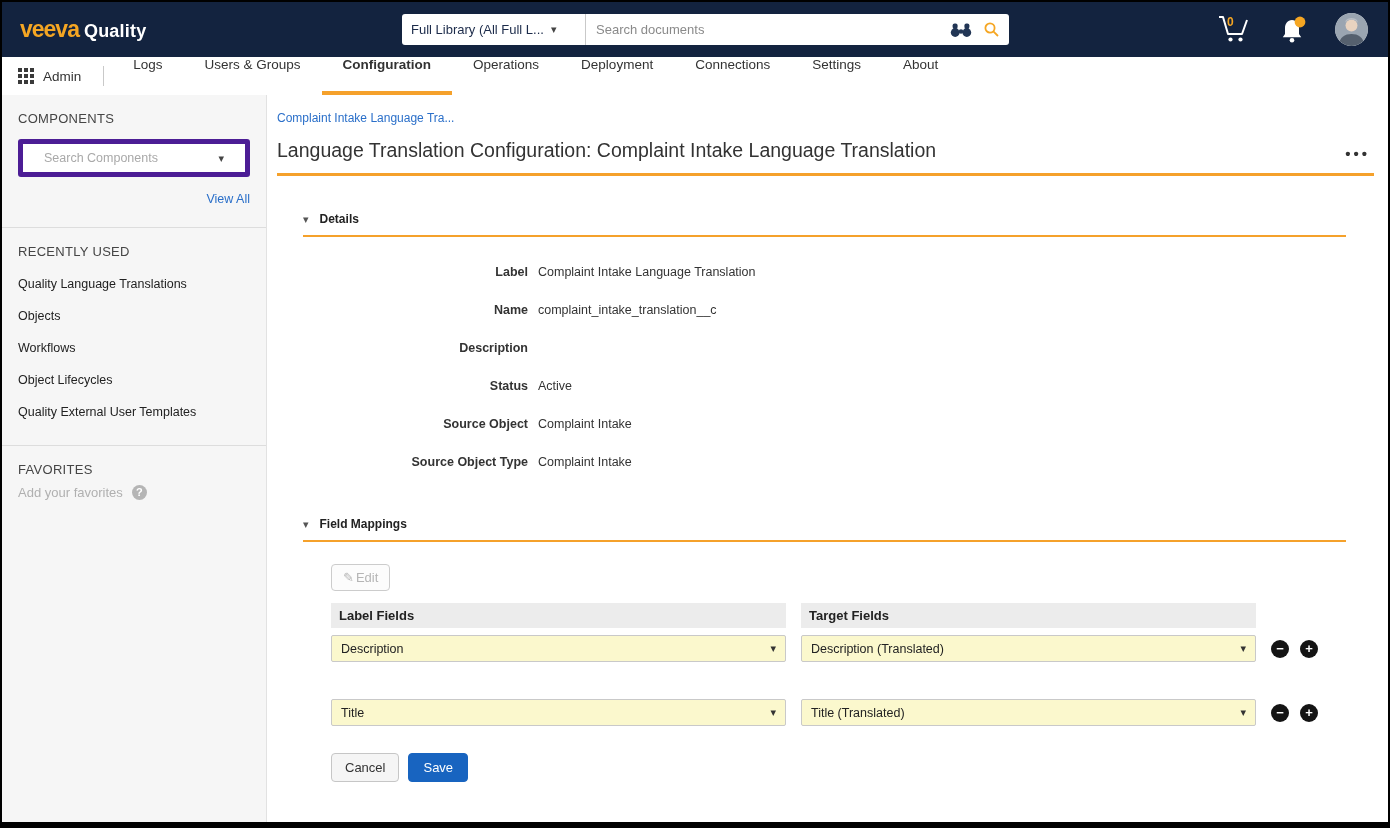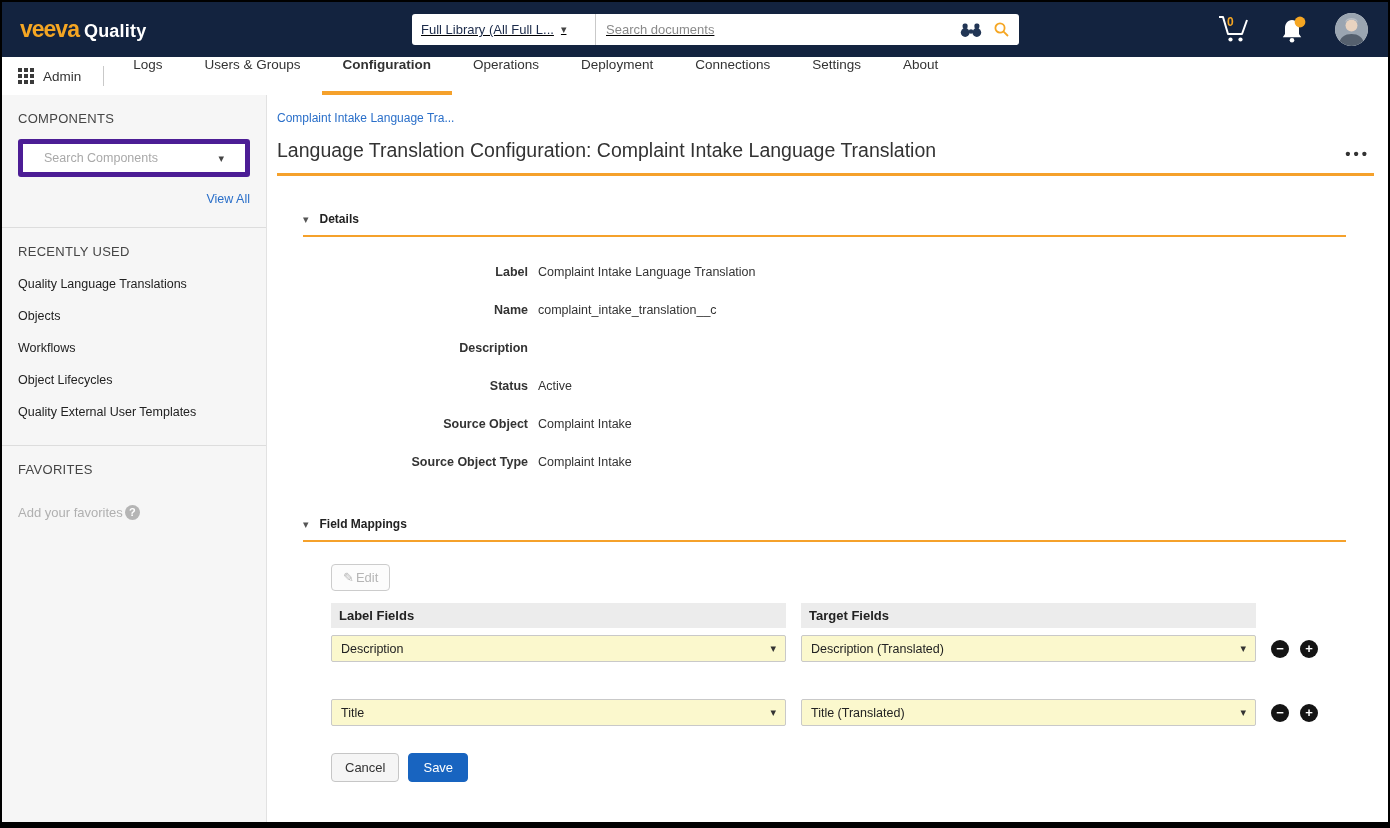--- a/index.html
+++ b/index.html
@@ -11,22 +11,22 @@
     display:flex; flex-direction:column;
     background:#fff; overflow:hidden;
   }
 
   
   .topbar { height:55px; background:#13233F; display:flex; align-items:center; position:relative; flex:0 0 auto; }
   .brand { margin-left:18px; display:flex; align-items:baseline; }
   .brand-veeva { color:#F5A623; font-size:23px; font-weight:bold; letter-spacing:-1px; }
   .brand-product { color:#fff; font-size:18px; font-weight:bold; margin-left:5px; letter-spacing:.2px; }
 
-  .searchbar { position:absolute; left:410px; top:12px; width:607px; height:31px;
-    background:#fff; border-radius:3px; display:flex; align-items:center;text-decoration:underline; }
+  .searchbar { position:absolute; left:400px; top:12px; width:607px; height:31px;
+    background:#fff; border-radius:3px; display:flex; align-items:center; }
   .lib-select { width:184px; height:100%; border-right:1px solid #c9c9c9; display:flex; align-items:center;
     padding:0 9px; cursor:pointer; }
   .lib-select .lib-label { color:#1c2b4a; font-size:13px; white-space:nowrap; overflow:hidden; }
   .caret { color:#444; font-size:11px; margin-left:7px; }
   .search-input { flex:1; border:none; outline:none; font-size:13px; padding:0 10px;
     font-family:"Liberation Sans",sans-serif; color:#333; min-width:0; }
   .search-input::placeholder { color:#8a8a8a; }
   .search-icons { display:flex; align-items:center; gap:10px; padding-right:9px; }
   .icon-btn { cursor:pointer; display:flex; align-items:center; }
 
@@ -54,21 +54,21 @@
   .side-block { padding:16px 16px 20px; }
   .side-divider { border-top:1px solid #ddd; }
   .side-heading { font-size:13px; color:#454545; letter-spacing:.3px; }
   .combo { margin-top:13px; height:38px; background:#fff; border:5px solid #4c1d95; border-radius:3px;
     display:flex; align-items:center; padding:0 21px; cursor:pointer; }
   .combo .ph { flex:1; color:#a9a9a9; font-size:12.5px; }
   .viewall { margin-top:12px; text-align:right; }
   .viewall a { color:#2A6FC9; font-size:12.5px; text-decoration:none; cursor:pointer; }
   .side-item { margin-top:18px; font-size:12.5px; color:#222; cursor:pointer; }
   .side-item:first-of-type { margin-top:17px; }
-  .fav-empty { margin-top:28px; color:#b0b0b0; font-size:13px; display:flex; align-items:center; gap:2px; }
+  .fav-empty { margin-top:8px; color:#b0b0b0; font-size:13px; display:flex; align-items:center; gap:9px; }
   .help-circle { width:15px; height:15px; border-radius:50%; background:#b5b5b5; color:#fff;
     font-size:11px; font-weight:bold; text-align:center; line-height:15px; cursor:pointer; }
 
   .main { flex:1; background:#fff; overflow:auto; padding:10px 14px 20px 10px; }
   .breadcrumb { font-size:12px; color:#2A6FC9; cursor:pointer; margin-top:6px; display:inline-block; }
   .title-row { margin-top:13px; display:flex; align-items:flex-end; justify-content:space-between; }
   .page-title { font-size:19.5px; color:#333; font-weight:400; }
   .ellipsis { color:#333; font-size:15px; letter-spacing:3px; cursor:pointer; padding:0 4px; font-weight:bold; }
   .title-rule { margin-top:11px; height:3px; background:#F5A12B; }
 

